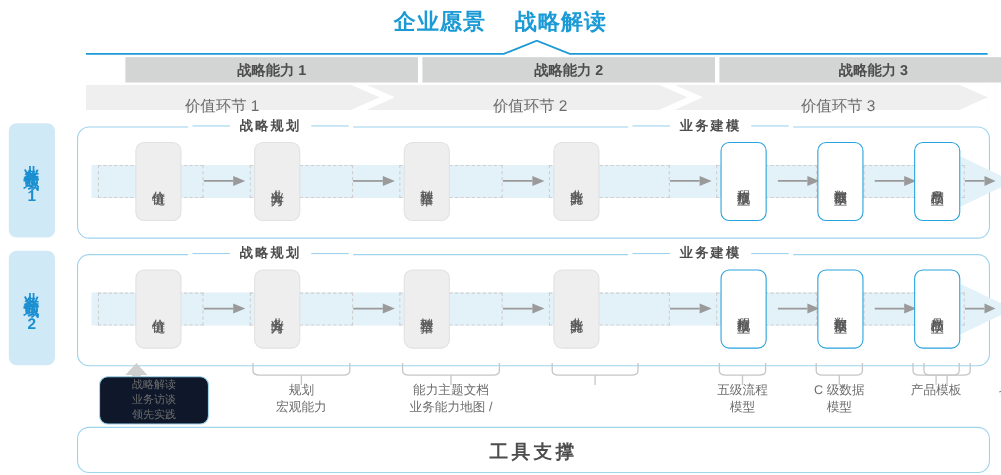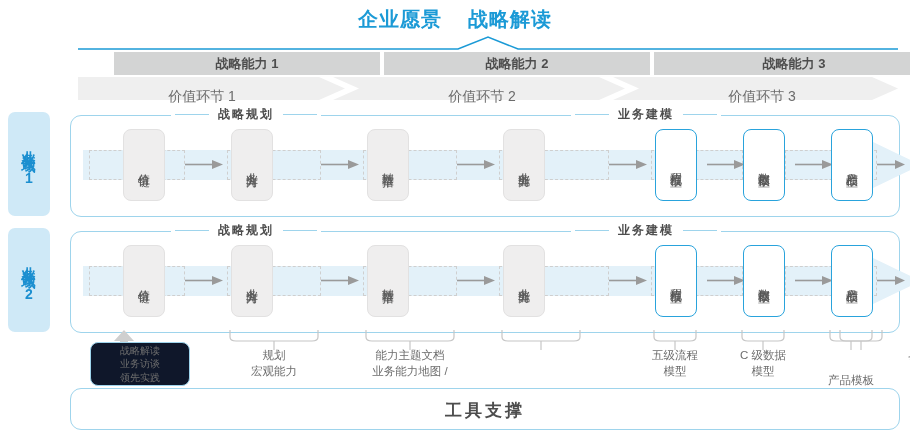--- a/index.html
+++ b/index.html
@@ -343,21 +343,21 @@
   <div class="tool-lbl" style="top: 348px; width: 110px; left: 620px;">
     <div>五级流程</div>
     <div>模型</div>
   </div>
 
   <div class="tool-lbl" style="left: 708px; top: 348px; width: 110px;">
     <div>C 级数据</div>
     <div>模型</div>
   </div>
 
-  <div class="tool-lbl" style="left: 796px; top: 348px; width: 110px; margin-top: 25px;">
+  <div class="tool-lbl" style="left: 796px; top: 348px; width: 110px;">
     <div>产品模板</div>
   </div>
 
   <div class="tool-lbl" style="left: 876px; top: 348px; width: 110px;">
     <div>界面标准</div>
   </div>
 
   <div class="support" style="top:388px;height:40px">
     <div class="support-cap" style="top:10px">工具支撑</div>
   </div>

